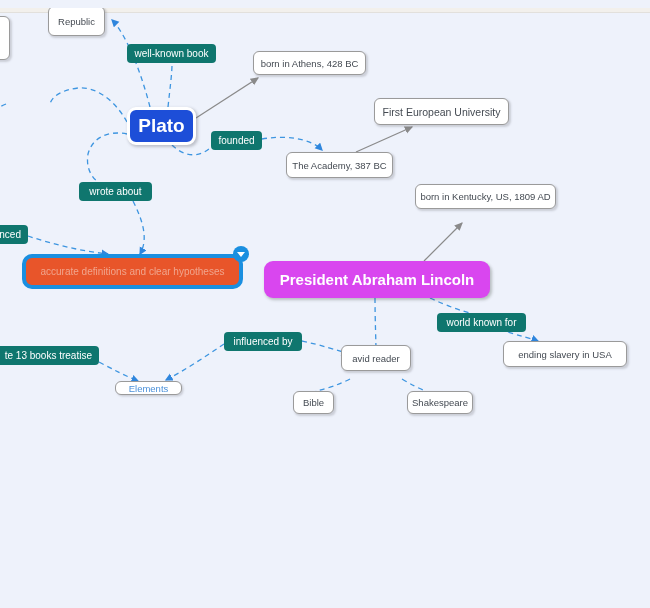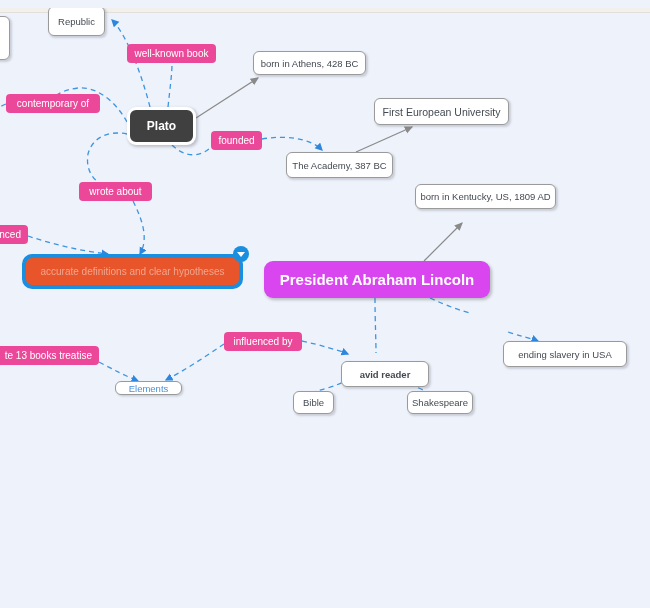--- a/index.html
+++ b/index.html
@@ -43,24 +43,24 @@
     align-items: center;
     justify-content: center;
     text-align: center;
     padding: 0 8px;
     box-shadow: 1.5px 1.5px 2px rgba(80,80,90,0.22);
     white-space: nowrap;
   }
   .node.link-text { color: #4a90d9; }
   
   .node.central-blue {
-    background: #404040;
+    background: #1d4ed8;
     border: 3px solid #ffffff;
     color: #ffffff;
-    font-size: 12px;
+    font-size: 19px;
     font-weight: bold;
     border-radius: 9px;
     box-shadow: 1.5px 1.5px 3px rgba(80,80,90,0.3);
   }
   .node.central-green {
     background: #d946ef;
     border: none;
     color: #ffffff;
     font-size: 15px;
     font-weight: bold;
@@ -90,21 +90,21 @@
     width: 0; height: 0;
     border-left: 4px solid transparent;
     border-right: 4px solid transparent;
     border-top: 5px solid #ffffff;
     margin-top: 1px;
   }
   
   .pill {
     position: absolute;
     box-sizing: border-box;
-    background: #ec4899;
+    background: #0f766e;
     color: #ffffff;
     font-size: 10px;
     border-radius: 4px;
     display: flex;
     align-items: center;
     justify-content: center;
     padding: 0 7px;
     white-space: nowrap;
     height: 19px;
   }
@@ -187,43 +187,40 @@
   </div>
 
   <div class="node central-green" style="left:264px; top:253px; width:226px; height:37px;">
     <span>President Abraham Lincoln</span>
   </div>
 
   <div class="node" style="left:503px; top:333px; width:124px; height:26px;">
     <span>ending slavery in USA</span>
   </div>
 
-  <div class="node" style="left:341px; top:353px; width:88px; height:26px;font-weight:bold;">
+  <div class="node" style="left:341px; top:337px; width:70px; height:26px;">
     <span>avid reader</span>
   </div>
 
   <div class="node" style="left:293px; top:383px; width:41px; height:23px;">
     <span>Bible</span>
   </div>
 
   <div class="node" style="left:407px; top:383px; width:66px; height:23px;justify-content:center;">
     <span>Shakespeare</span>
   </div>
 
   <div class="node link-text" style="left:115px; top:373px; width:67px; height:14px;">
     <span>Elements</span>
   </div>
 
   <div class="pill" style="left:127px; top:36px; width:89px;">
     <span>well-known book</span>
   </div>
 
-  <div class="pill" style="left:6px; top:86px; width:94px;">
-    <span>contemporary of</span>
-  </div>
 
   <div class="pill" style="left:211px; top:123px; width:51px;">
     <span>founded</span>
   </div>
 
   <div class="pill" style="left:79px; top:174px; width:73px;">
     <span>wrote about</span>
   </div>
 
   <div class="pill" style="left:-27px; top:217px; width:55px; justify-content:flex-end;">
@@ -231,14 +228,17 @@
   </div>
 
   <div class="pill" style="left:-12px; top:338px; width:111px; justify-content:flex-end;">
     <span>te 13 books treatise</span>
   </div>
 
   <div class="pill" style="left:224px; top:324px; width:78px;">
     <span>influenced by</span>
   </div>
 
+  <div class="pill" style="left:437px; top:305px; width:89px;">
+    <span>world known for</span>
+  </div>
 
 </div>
 
 </body></html>

